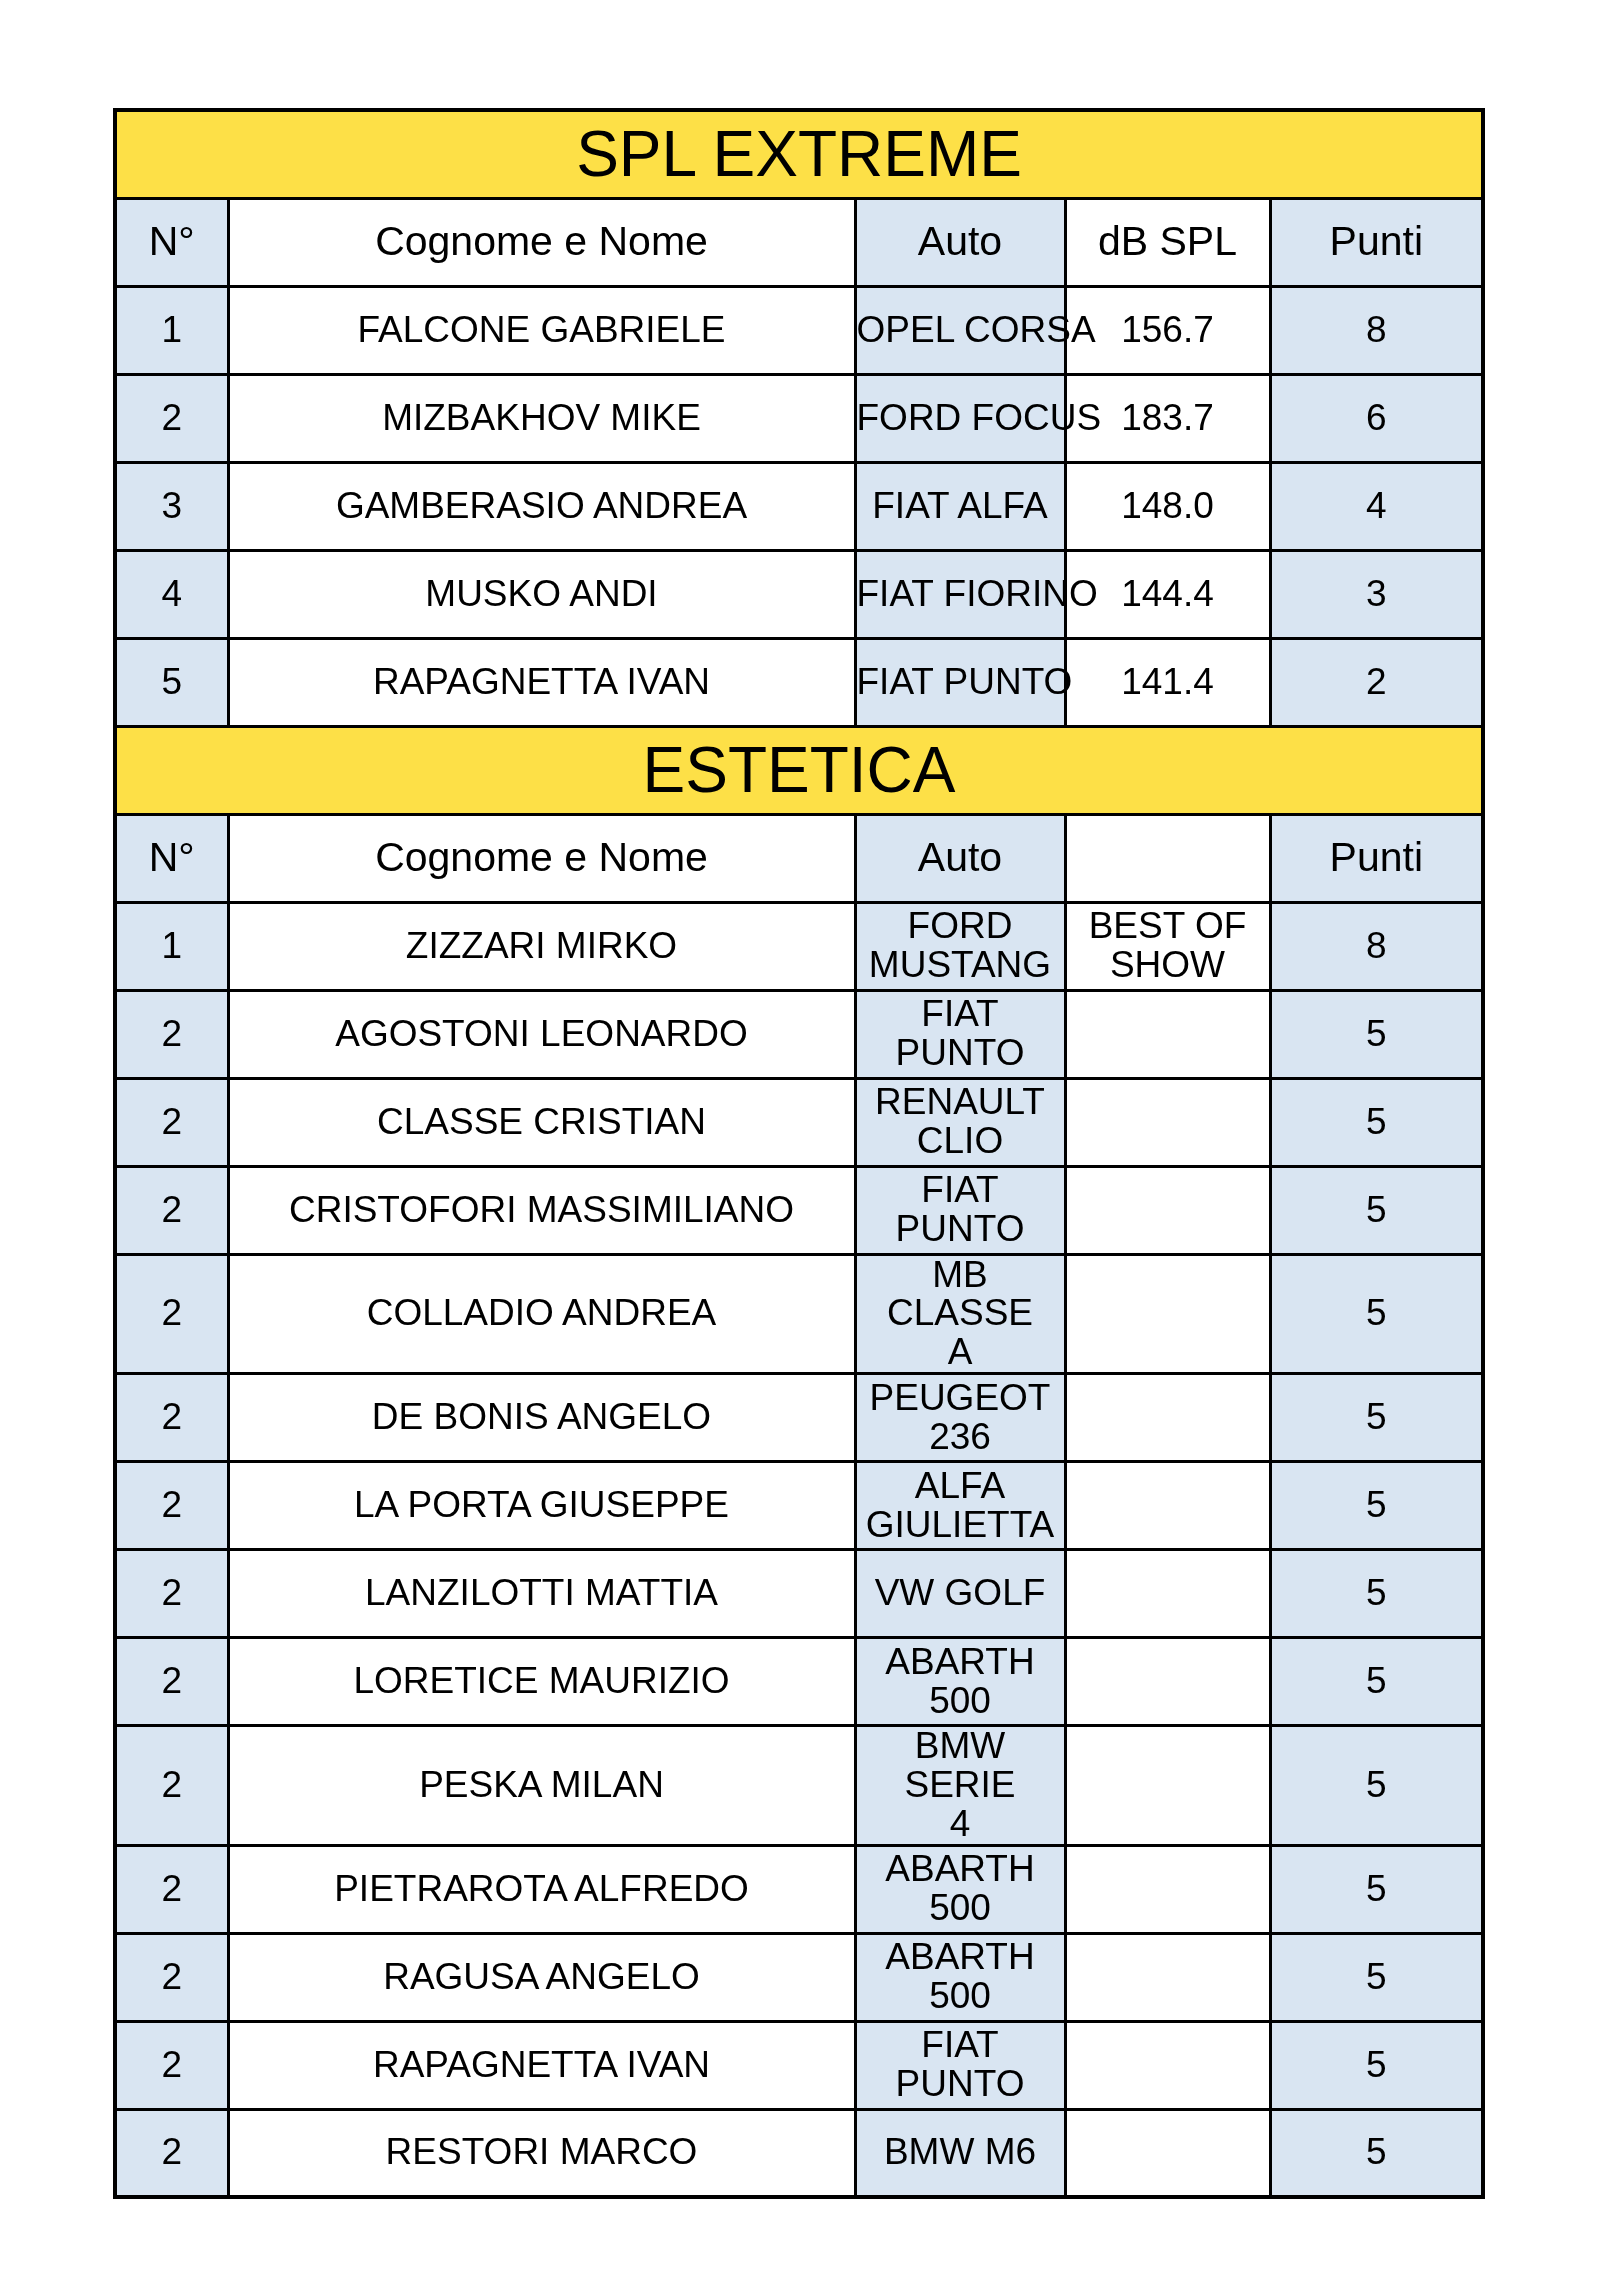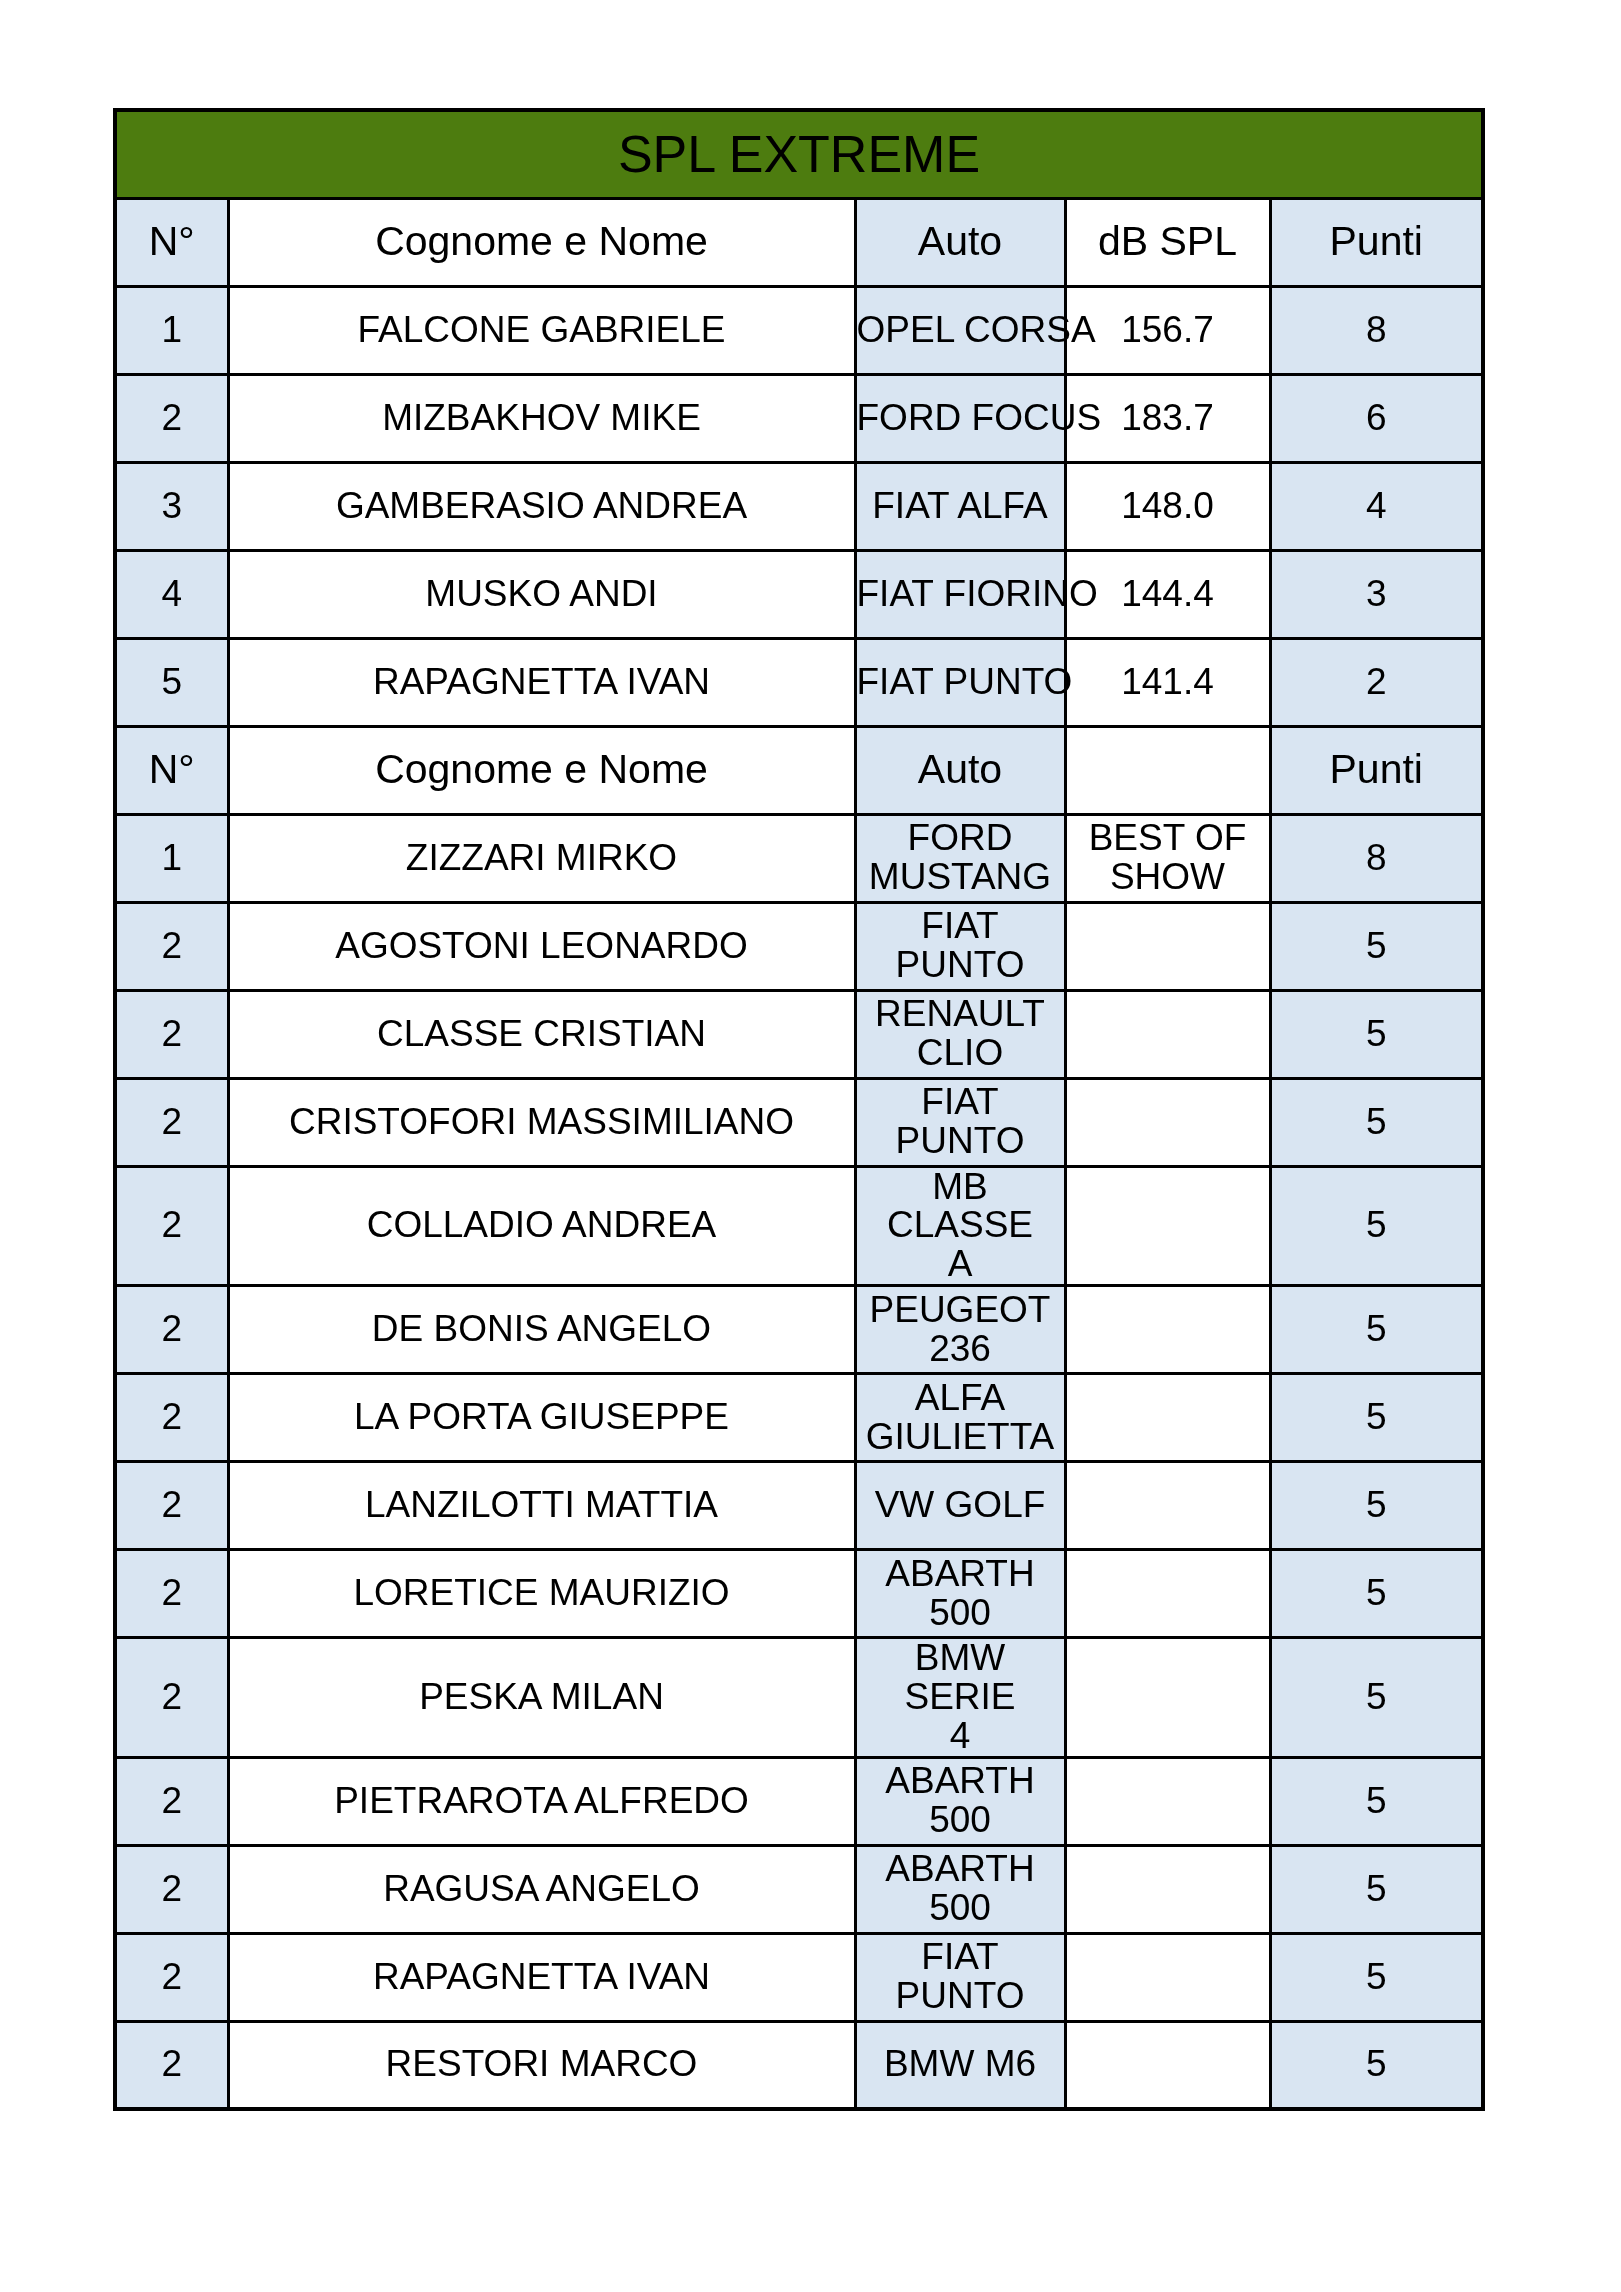--- a/index.html
+++ b/index.html
@@ -29,23 +29,23 @@
   td{
     border:3.9px solid var(--border-color);
     text-align:center;
     vertical-align:middle;
     font-size:37px;
     line-height:1.1;
     padding:0;
     overflow:visible;
   }
   tr.title-row td{
-    font-size:52px;
+    font-size:64px;
     line-height:1.0;
-    background:#4d7c0f;
+    background:#fde047;
     white-space:nowrap;
   }
   tr.hdr-row td{ font-size:41px; }
   tr.hdr-row td:nth-child(odd),
   tr.data-row td:nth-child(odd){ background:var(--fill); }
   td.auto-cell, td.result-cell{
     white-space:pre-line;
     line-height:1.05;
   }
   td.one-line{ white-space:nowrap;margin-top:48px; }
@@ -100,20 +100,23 @@
         <td class="result-cell">144.4</td>
         <td>3</td>
       </tr>
       <tr class="data-row">
         <td>5</td>
         <td>RAPAGNETTA IVAN</td>
         <td class="auto-cell one-line">FIAT PUNTO</td>
         <td class="result-cell">141.4</td>
         <td>2</td>
       </tr>
+      <tr class="title-row">
+        <td colspan="5">ESTETICA</td>
+      </tr>
       <tr class="hdr-row">
         <td>N°</td>
         <td>Cognome e Nome</td>
         <td>Auto</td>
         <td></td>
         <td>Punti</td>
       </tr>
       <tr class="data-row">
         <td>1</td>
         <td>ZIZZARI MIRKO</td>

